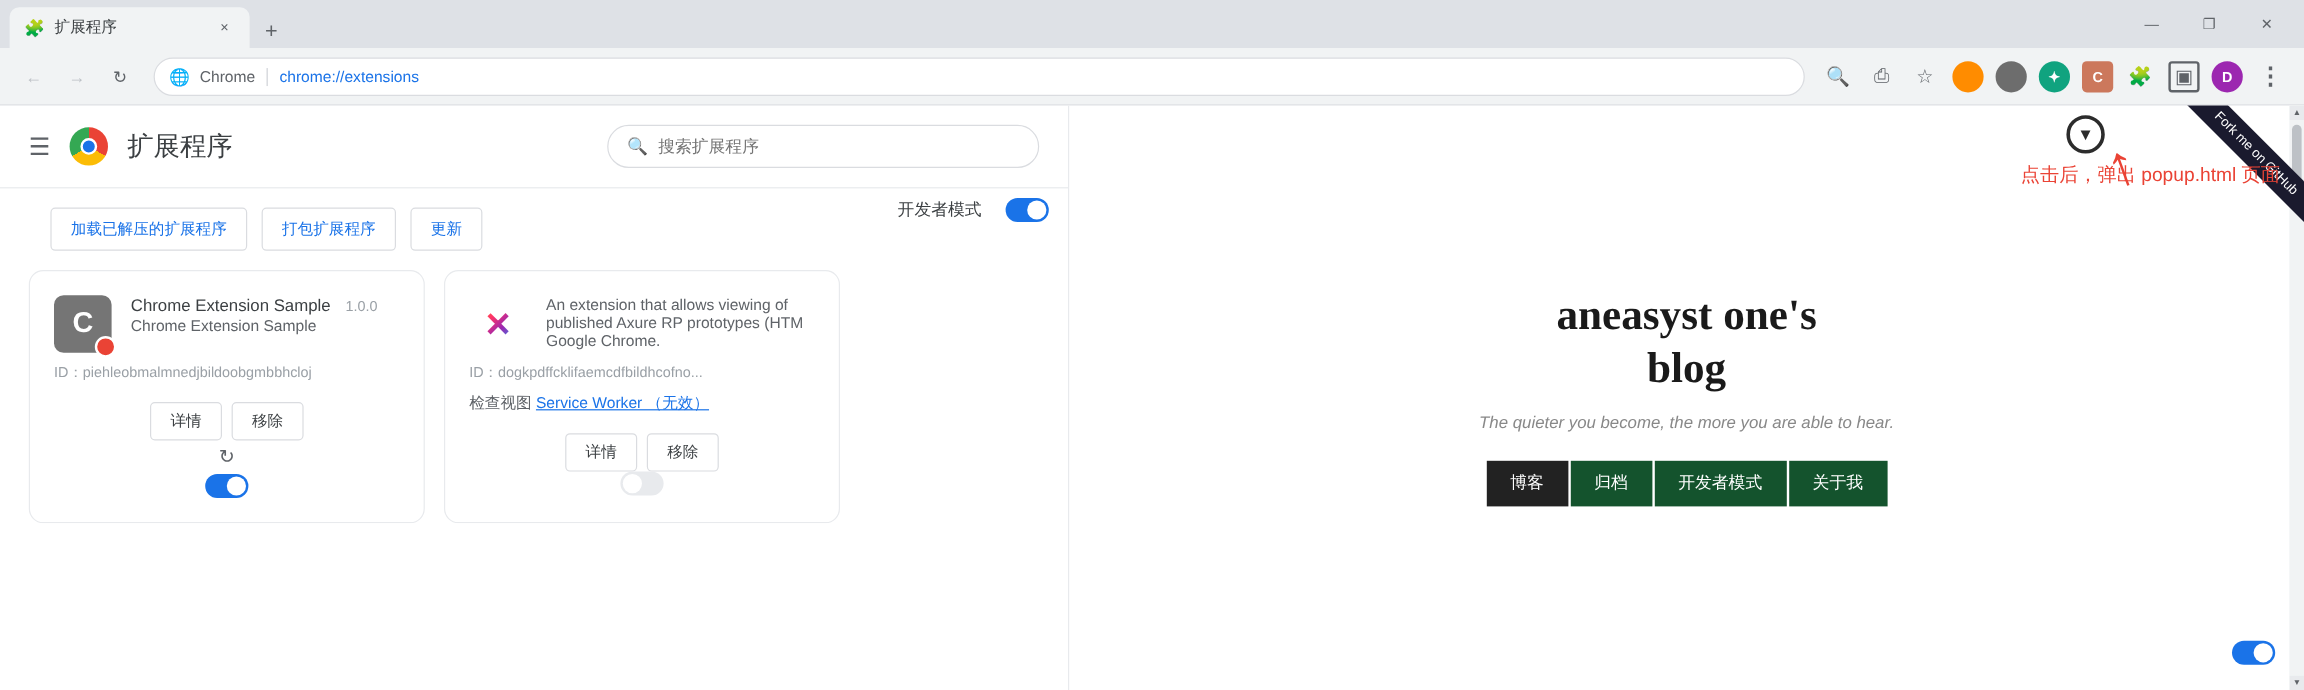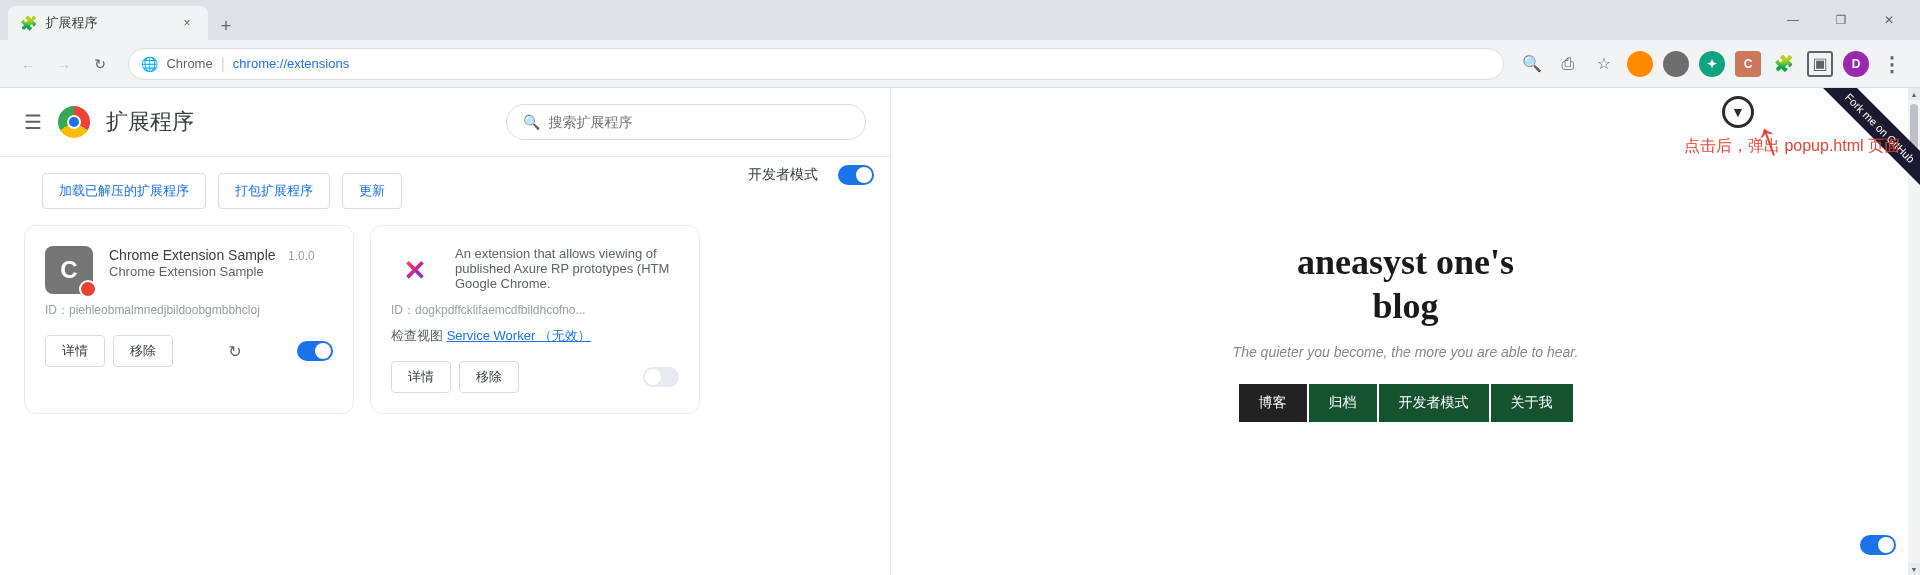--- a/index.html
+++ b/index.html
@@ -204,20 +204,21 @@
     .ext-info { flex: 1; }
     .ext-name { font-size: 14px; color: #3c4043; font-weight: 500; }
     .ext-version { font-size: 12px; color: #9aa0a6; margin-left: 8px; }
     .ext-desc { font-size: 13px; color: #5f6368; }
     .ext-id { font-size: 12px; color: #9aa0a6; }
     .ext-card-footer {
       display: flex;
       align-items: center;
       justify-content: space-between;
       margin-top: 8px;
+      flex-direction: column;
     }
     .ext-footer-btns { display: flex; gap: 8px; }
     .ext-btn {
       border: 1px solid #dadce0;
       border-radius: 4px;
       padding: 6px 16px;
       font-size: 13px;
       color: #3c4043;
       cursor: pointer;
       background: white;

